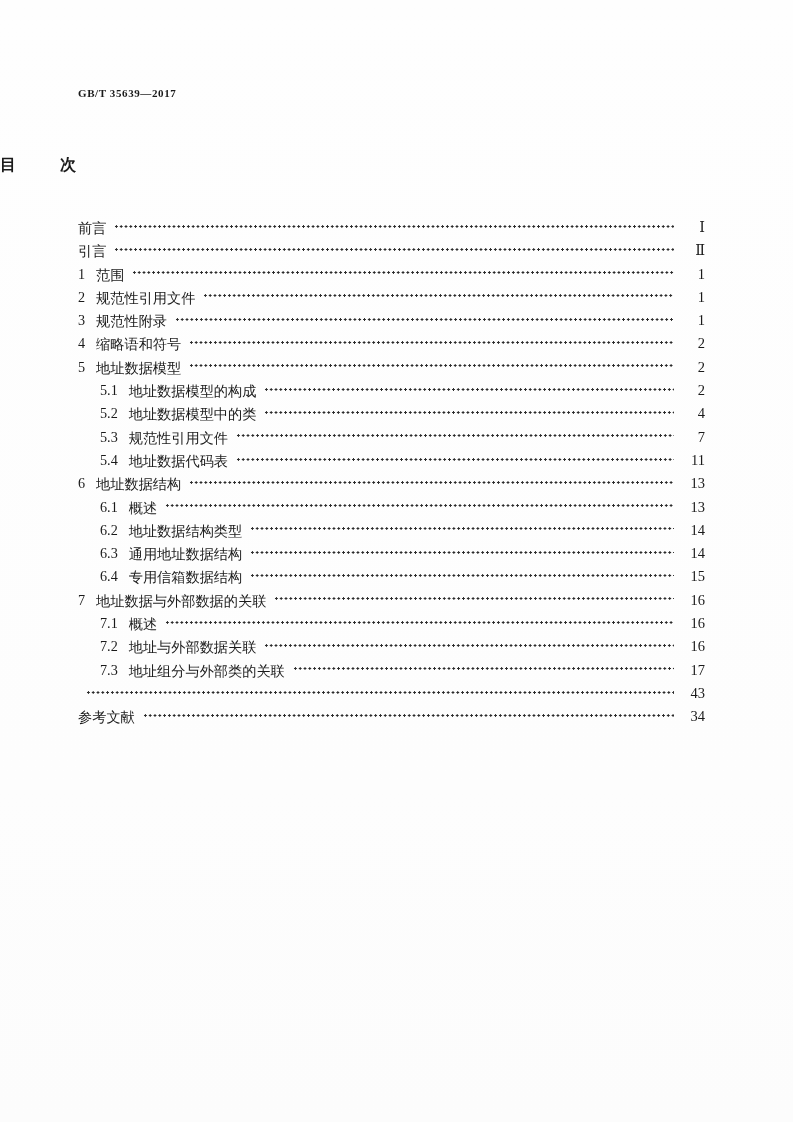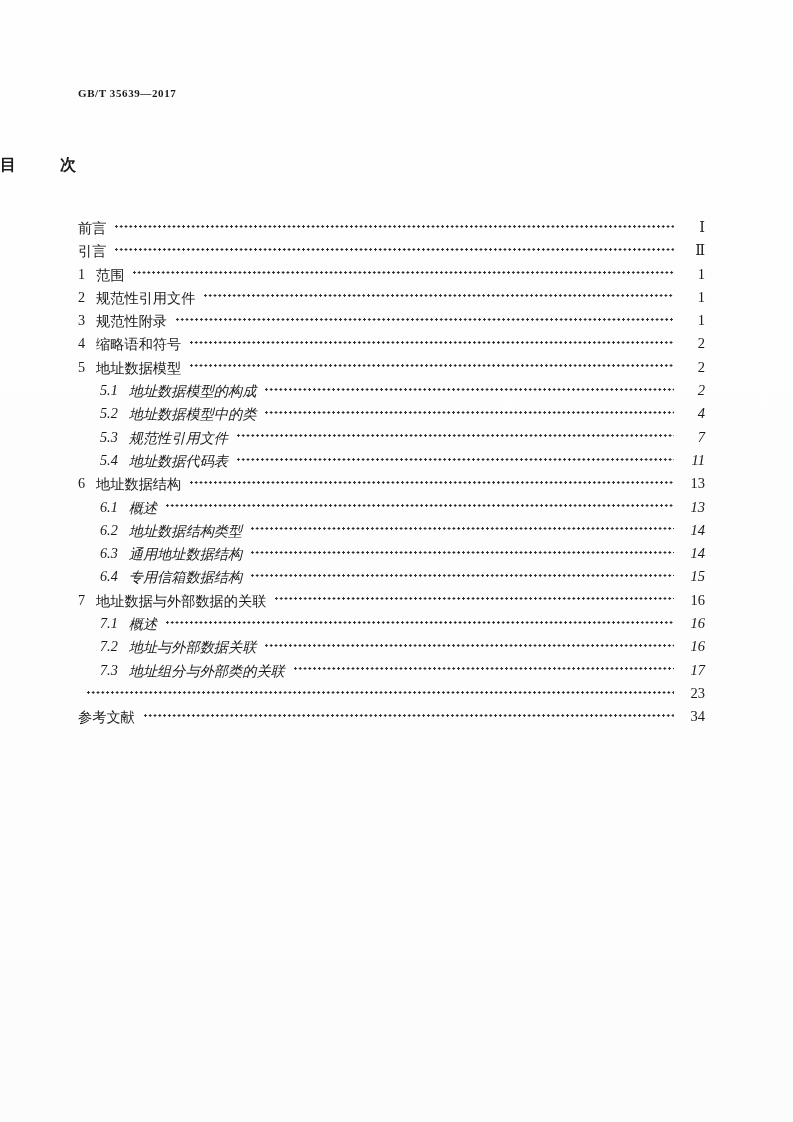--- a/index.html
+++ b/index.html
@@ -48,21 +48,20 @@
     width: 627px; 
   }
   .toc-row {
     display: flex;
     align-items: flex-start;
     height: 23.3px;
     font-size: 14.2px;
   }
   .toc-row.level1 {
     padding-left: 22px;
-    font-style: italic;
   }
   .toc-num {
     white-space: pre;
     margin-right: 11px;
   }
   .toc-label {
     white-space: pre;
   }
   .toc-dots {
     flex: 1;
@@ -202,21 +201,21 @@
         <span class="toc-page">16</span>
       </div>
       <div class="toc-row level1">
         <span class="toc-num">7.3</span>
         <span class="toc-label">地址组分与外部类的关联</span>
         <span class="toc-dots"></span>
         <span class="toc-page">17</span>
       </div>
       <div class="toc-row">
         <span class="toc-dots"></span>
-        <span class="toc-page">23</span>
+        <span class="toc-page">43</span>
       </div>
       <div class="toc-row">
         <span class="toc-label">参考文献</span>
         <span class="toc-dots"></span>
         <span class="toc-page">34</span>
       </div>
     </div>
 </div>
 
 </body></html>

